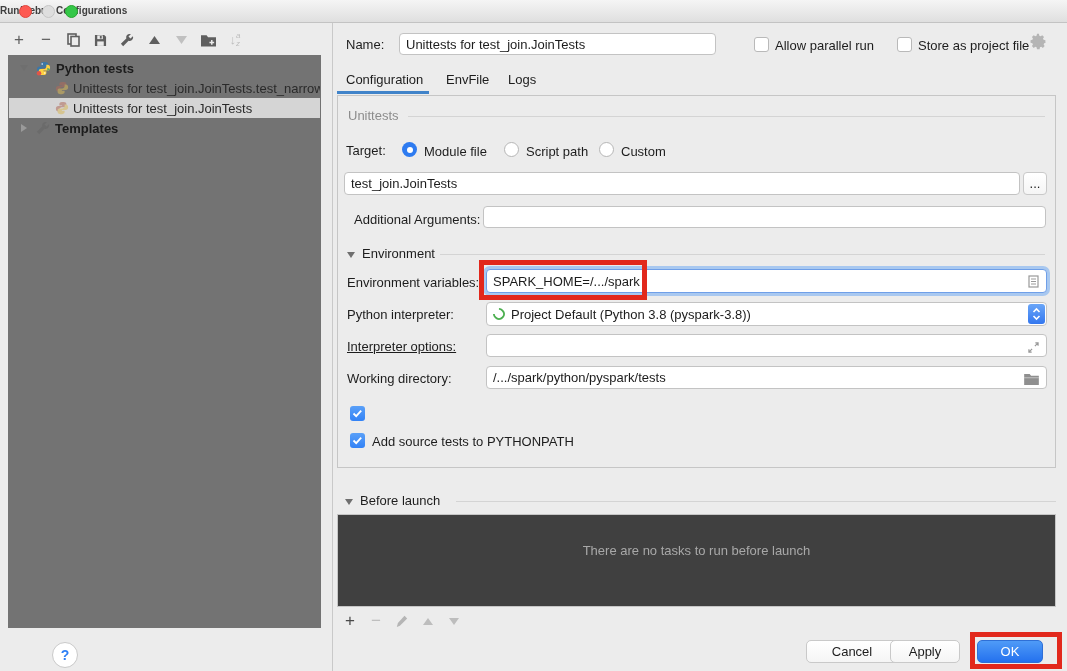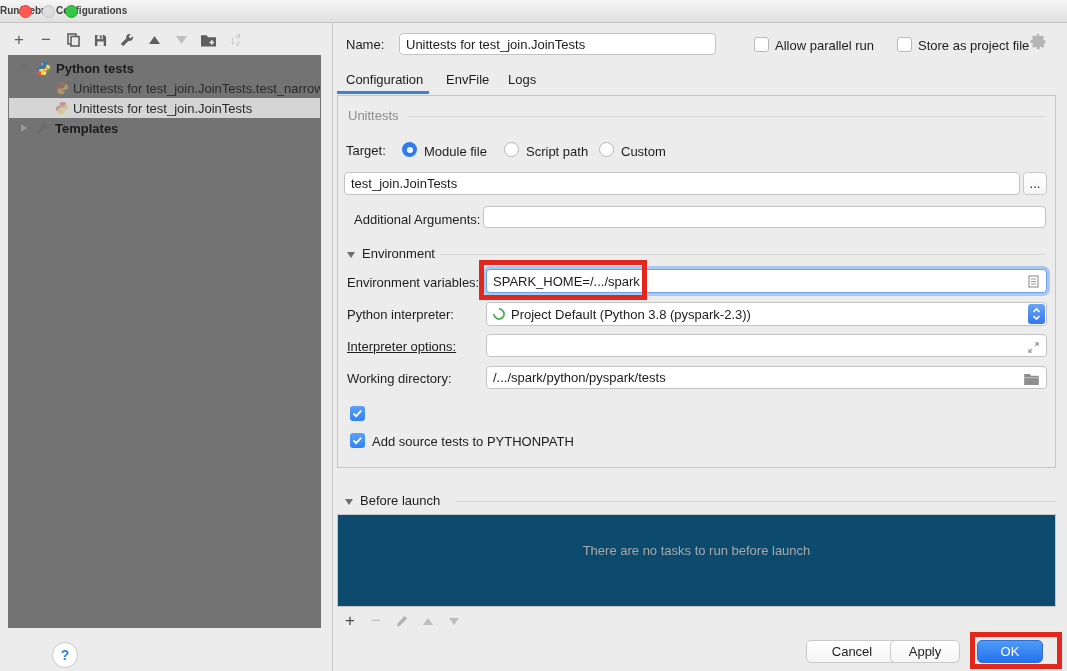--- a/index.html
+++ b/index.html
@@ -55,21 +55,21 @@
   .stepper{position:absolute;right:1px;top:1px;bottom:1px;width:17px;border-radius:3px;
     background:linear-gradient(#6aa6f8,#3377ef);display:flex;align-items:center;justify-content:center;}
   .graytxt{color:#9e9e9e;font-size:12px;}
   .help-btn{position:absolute;width:26px;height:26px;border-radius:50%;background:#fff;
     border:1px solid #c9c9c9;box-sizing:border-box;display:flex;align-items:center;justify-content:center;
     color:#2d7ff5;font-weight:700;font-size:14px;}
   .ring{display:inline-block;width:12px;height:12px;border:2px solid #4caf50;border-radius:50%;
     border-top-color:transparent;transform:rotate(-45deg);box-sizing:border-box;}
   .sort-ic{display:flex;align-items:center;font-size:9px;color:#bdbdbd;line-height:8px;}
   .sort-ic .az{display:flex;flex-direction:column;font-size:8px;font-style:normal;}
-  .taskbox{position:absolute;left:3px;top:492px;width:719px;height:93px;background:#0c4a6e;
+  .taskbox{position:absolute;left:3px;top:492px;width:719px;height:93px;background:#404040;
     border:1px solid #c6c6c6;box-sizing:border-box;text-align:center;}
   .empty-text{margin-top:28px;color:#a8a8a8;}
   .bl-toolbar{position:absolute;top:591px;left:8px;display:flex;gap:10px;align-items:center;}
 </style>
 </head>
 <body>
 
 <div class="titlebar">
   <span class="light l-close"></span>
   <span class="light l-min"></span>
@@ -227,21 +227,21 @@
         <svg width="11" height="13" viewBox="0 0 11 13">
             <rect x="1" y="1" width="9" height="11" fill="none" stroke="#999" stroke-width="1.2"></rect>
             <path stroke="#999" stroke-width="1.1" d="M3 4h5M3 6.5h5M3 9h5" fill="none"></path>
           </svg>
       </span>
     </div>
 
     <div class="lbl" style="left:9px;top:211px;">Python interpreter:</div>
     <div class="inp" style="left:148px;top:206px;width:561px;height:24px;">
       <span class="ring"></span>
-      <span style="margin-left:6px;">Project Default (Python 3.8 (pyspark-2.3))</span>
+      <span style="margin-left:6px;">Project Default (Python 3.8 (pyspark-3.8))</span>
       <span class="stepper">
         <svg width="9" height="14" viewBox="0 0 9 14">
             <path d="M1.5 5L4.5 2l3 3M1.5 9l3 3 3-3" stroke="#fff" stroke-width="1.6" fill="none"></path>
           </svg>
       </span>
     </div>
 
     <div class="lbl" style="left:9px;top:243px;text-decoration:underline;">Interpreter options:</div>
     <div class="inp" style="left:148px;top:238px;width:561px;height:23px;">
       <span></span>

